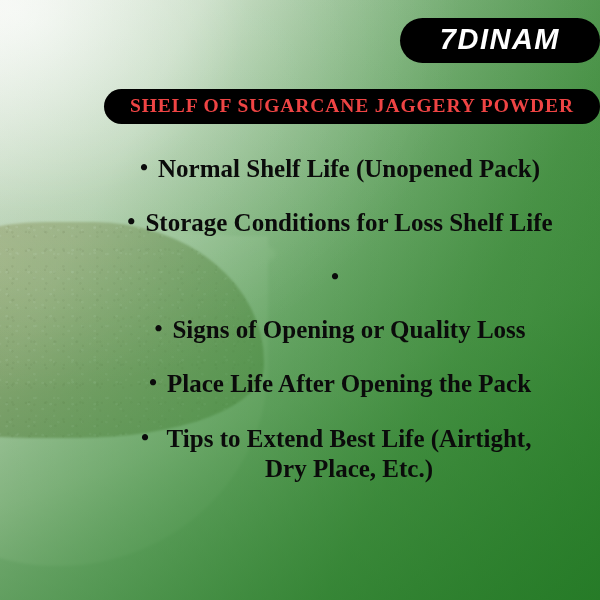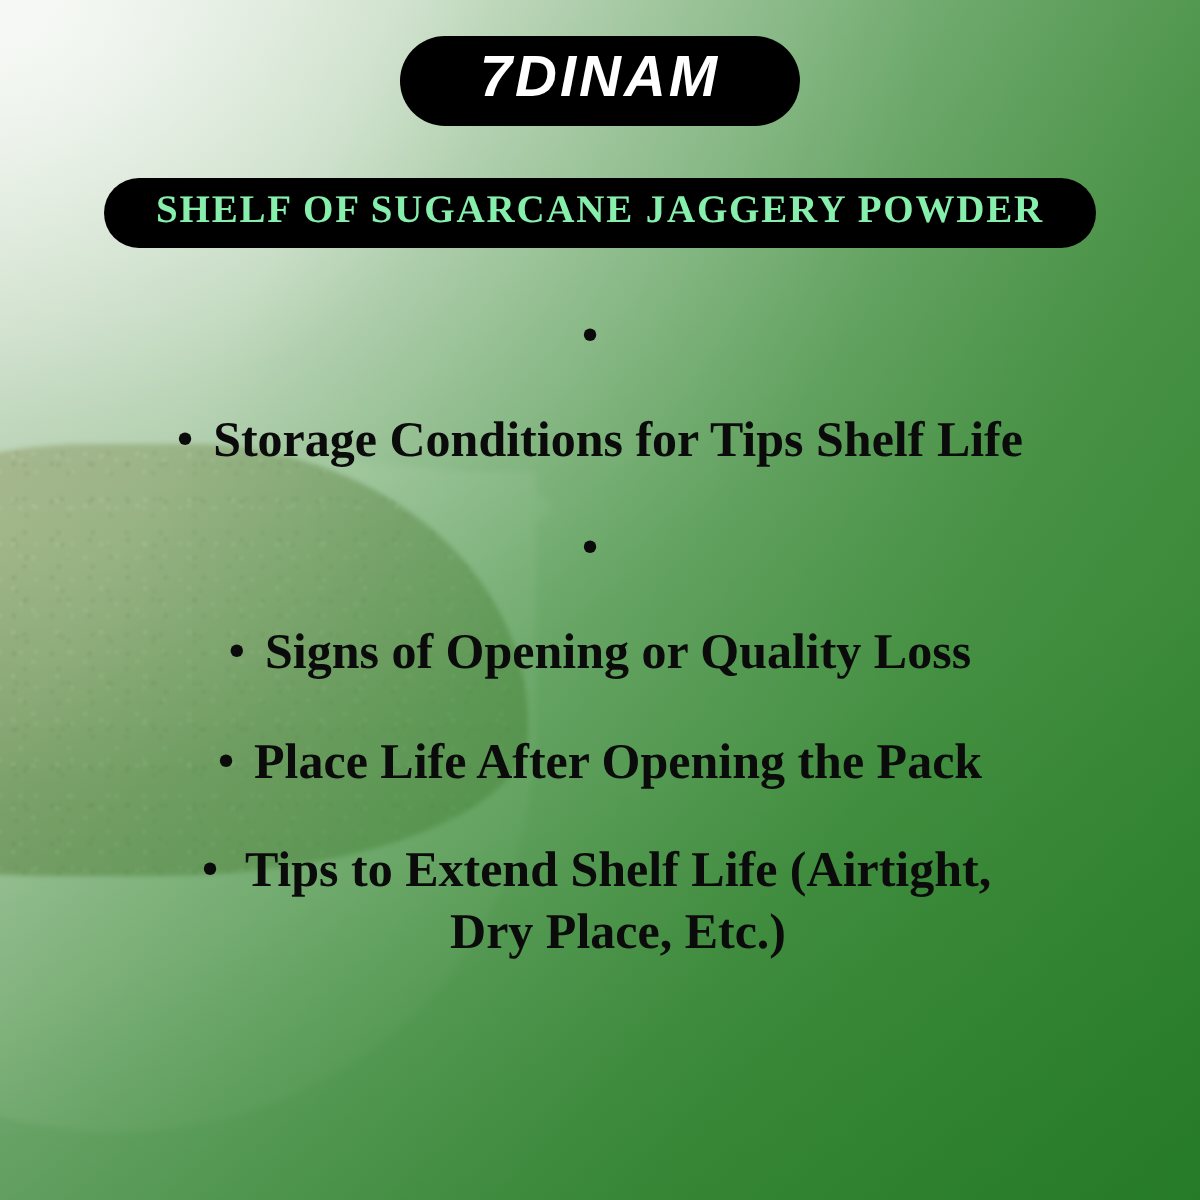--- a/index.html
+++ b/index.html
@@ -105,21 +105,21 @@
       radial-gradient(130% 110% at 2% 2%, rgba(255,255,255,0.55) 0%, rgba(255,255,255,0.12) 30%, rgba(255,255,255,0) 58%),
       linear-gradient(160deg, rgba(74,150,72,0) 0%, rgba(50,134,48,0.35) 62%, rgba(34,120,36,0.70) 100%);
   }
 
   
   .content {
     position: absolute;
     inset: 0;
     display: flex;
     flex-direction: column;
-    align-items: center;
+    align-items: flex-end;
   }
 
   .logo-pill {
     margin-top: 18px;
     background: #000000;
     border-radius: 26px;
     padding: 7px 40px 9px 40px;
     line-height: 1;
   }
   .logo-text {
@@ -135,21 +135,21 @@
 
   .banner {
     margin-top: 26px;
     background: #000000;
     border-radius: 19px;
     padding: 7px 26px 8px 26px;
     line-height: 1;
   }
   .banner-text {
     display: block;
-    color: #86efac;
+    color: #ef4444;
     font-family: "Liberation Serif", serif;
     font-weight: 700;
     font-size: 19.5px;
     letter-spacing: 0.9px;
     text-align: center;
     white-space: nowrap;
   }
 
   .bullet-list {
     margin: 0;
@@ -206,36 +206,37 @@
       <span class="logo-text">7DINAM</span>
     </div>
 
     <div class="banner">
       <span class="banner-text">SHELF OF SUGARCANE JAGGERY POWDER</span>
     </div>
 
     <ul class="bullet-list">
       <li class="bullet-item">
         <span class="bullet-dot">•</span>
-      </li>
-      <li class="bullet-item">
-        <span class="bullet-dot">•</span>
-        <span class="bullet-label">Storage Conditions for Tips Shelf Life</span>
+        <span class="bullet-label">Normal Shelf Life (Unopened Pack)</span>
+      </li>
+      <li class="bullet-item">
+        <span class="bullet-dot">•</span>
+        <span class="bullet-label">Storage Conditions for Loss Shelf Life</span>
       </li>
       <li class="bullet-item">
         <span class="bullet-dot">•</span>
       </li>
       <li class="bullet-item">
         <span class="bullet-dot">•</span>
         <span class="bullet-label">Signs of Opening or Quality Loss</span>
       </li>
       <li class="bullet-item">
         <span class="bullet-dot">•</span>
         <span class="bullet-label">Place Life After Opening the Pack</span>
       </li>
       <li class="bullet-item wrap">
         <span class="bullet-dot">•</span>
-        <span class="bullet-label">Tips to Extend Shelf Life (Airtight, Dry Place, Etc.)</span>
+        <span class="bullet-label">Tips to Extend Best Life (Airtight, Dry Place, Etc.)</span>
       </li>
     </ul>
 
   </div>
 </div>
 
 </body></html>

